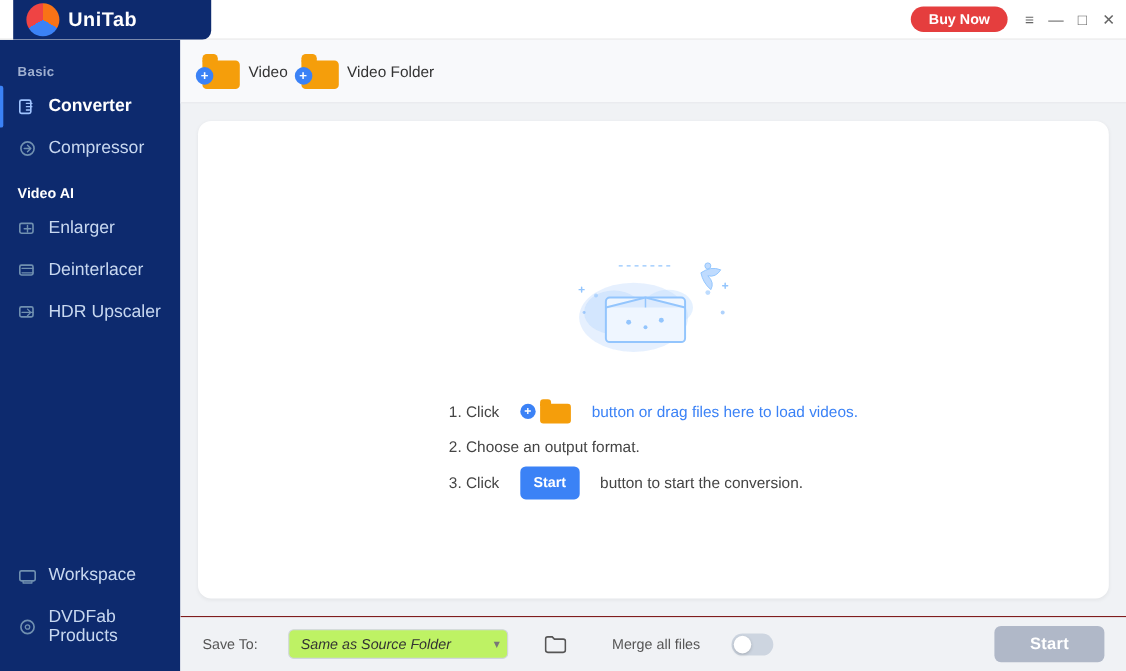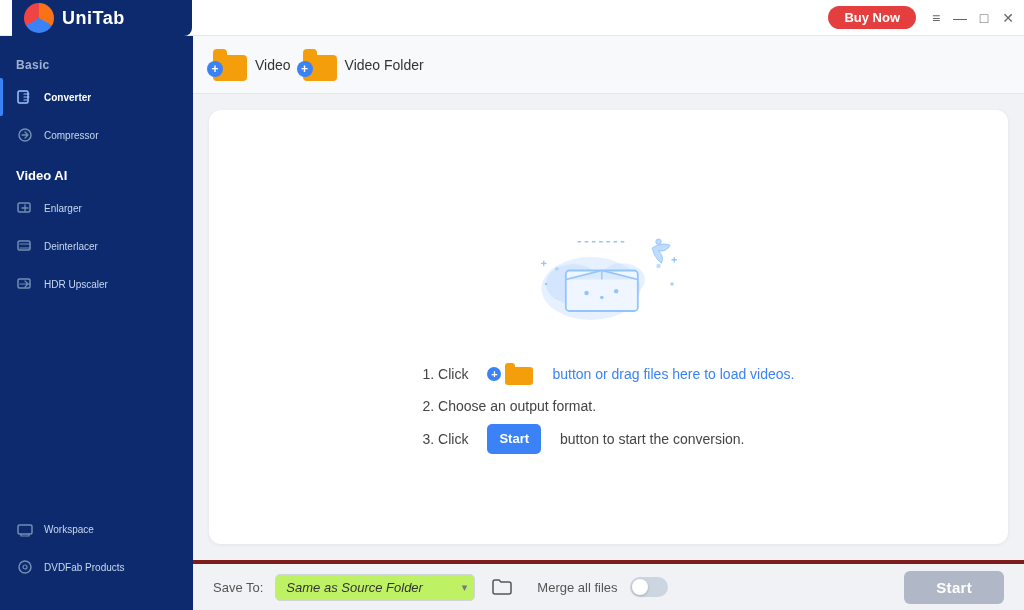--- a/index.html
+++ b/index.html
@@ -78,42 +78,42 @@
 
     
     .main-layout {
       display: flex;
       flex: 1;
       overflow: hidden;
     }
 
     
     .sidebar {
-      width: 193px;
+      width: 164px;
       background: #0d2a6e;
       display: flex;
       flex-direction: column;
       padding-top: 8px;
       flex-shrink: 0;
     }
     .sidebar-section-label {
       color: #a0b0d0;
       font-size: 12px;
       font-weight: 700;
       padding: 14px 16px 6px 16px;
       text-transform: none;
       letter-spacing: 0.3px;
     }
     .sidebar-item {
       display: flex;
       align-items: center;
       gap: 10px;
       padding: 10px 16px;
       color: #c8d8f0;
-      font-size: 10px;
+      font-size: 16px;
       cursor: pointer;
       border-radius: 0;
       transition: background 0.15s;
       position: relative;
     }
     .sidebar-item.active {
       color: #fff;
       font-weight: 600;
     }
     .sidebar-item.active::before {
@@ -135,21 +135,21 @@
       flex-shrink: 0;
     }
     .sidebar-section-video-ai {
       color: #fff;
       font-size: 13px;
       font-weight: 700;
       padding: 14px 16px 6px 16px;
     }
     .sidebar-spacer { flex: 1; }
     .sidebar-bottom {
-      padding-bottom: 24px;
+      padding-bottom: 12px;
     }
 
     
     .content-area {
       flex: 1;
       display: flex;
       flex-direction: column;
       background: #f0f2f5;
       overflow: hidden;
     }
@@ -300,25 +300,25 @@
       font-size: 13px;
       font-weight: 600;
       display: inline-block;
       vertical-align: middle;
     }
 
     
     .bottom-bar {
       height: 50px;
       background: #f0f2f5;
-      border-top: 4px solid #7f1d1d;
+      border-top: 1px solid #7f1d1d;
       display: flex;
       align-items: center;
       padding: 0 20px;
-      gap: 12px;
+      gap: 28px;
     }
     .save-to-label {
       color: #555;
       font-size: 13px;
       white-space: nowrap;
     }
     .save-to-select {
       background: #bef264;
       border: 1px solid #d0d5dd;
       border-radius: 5px;

